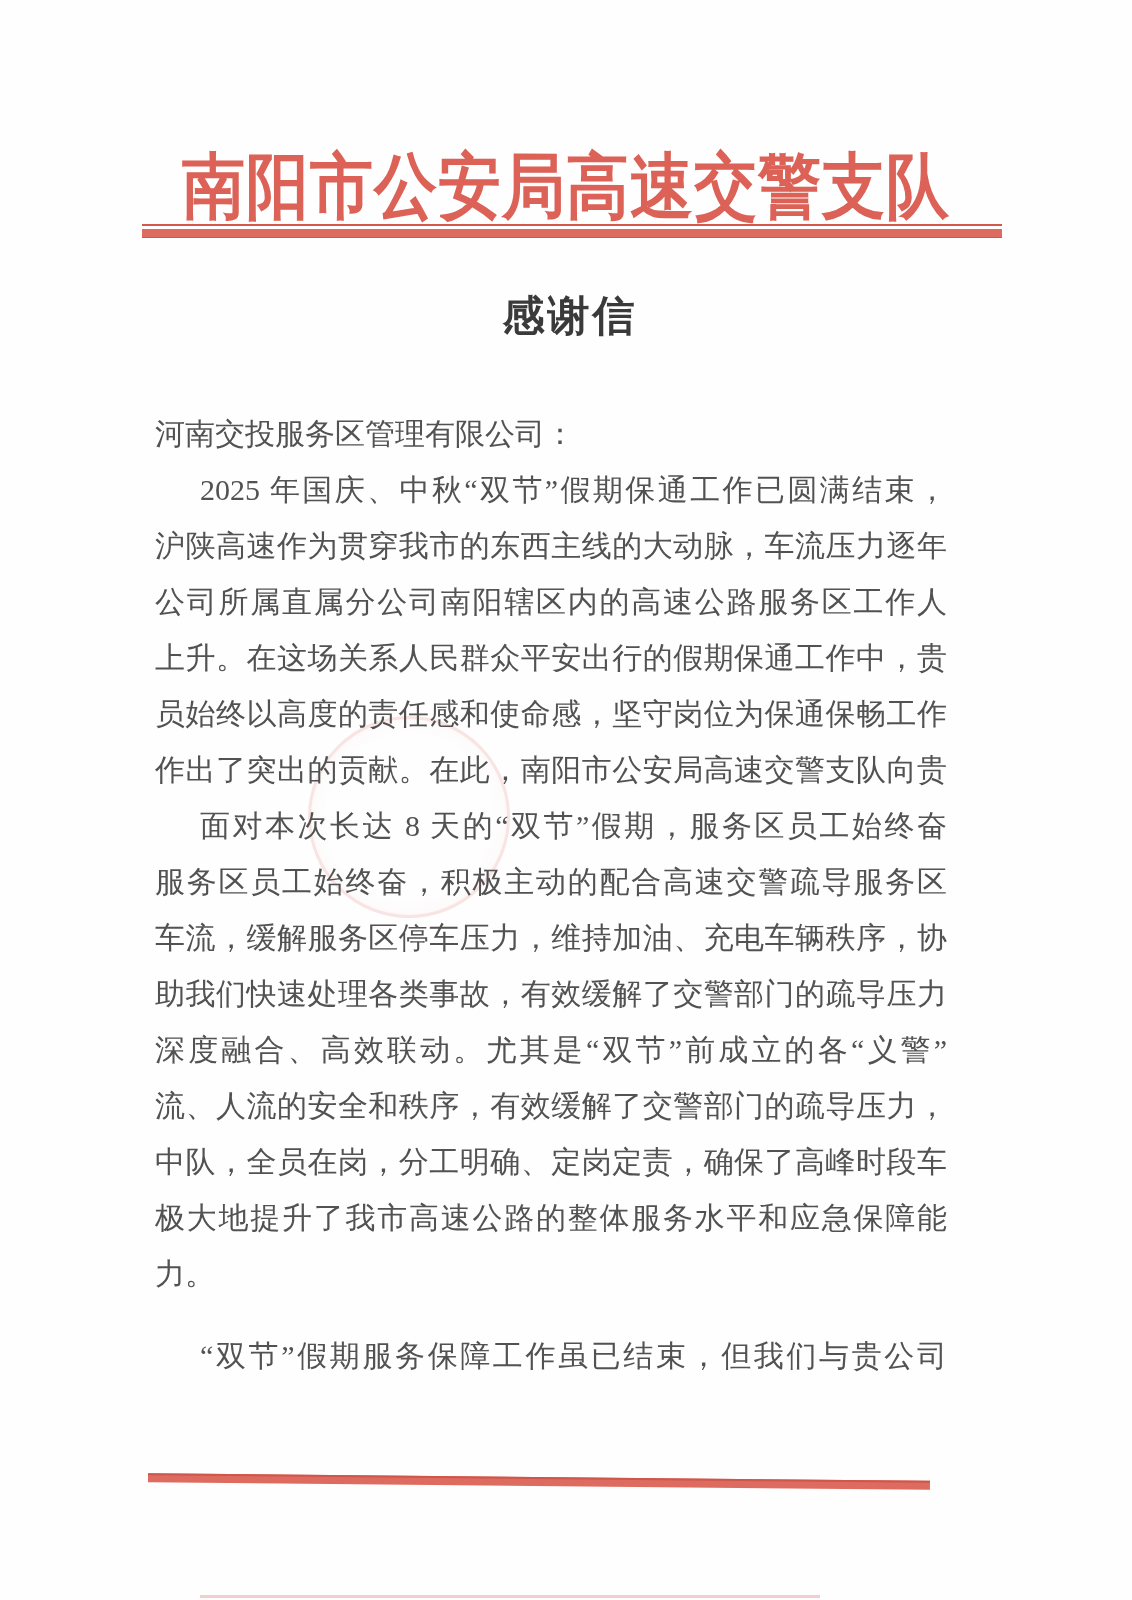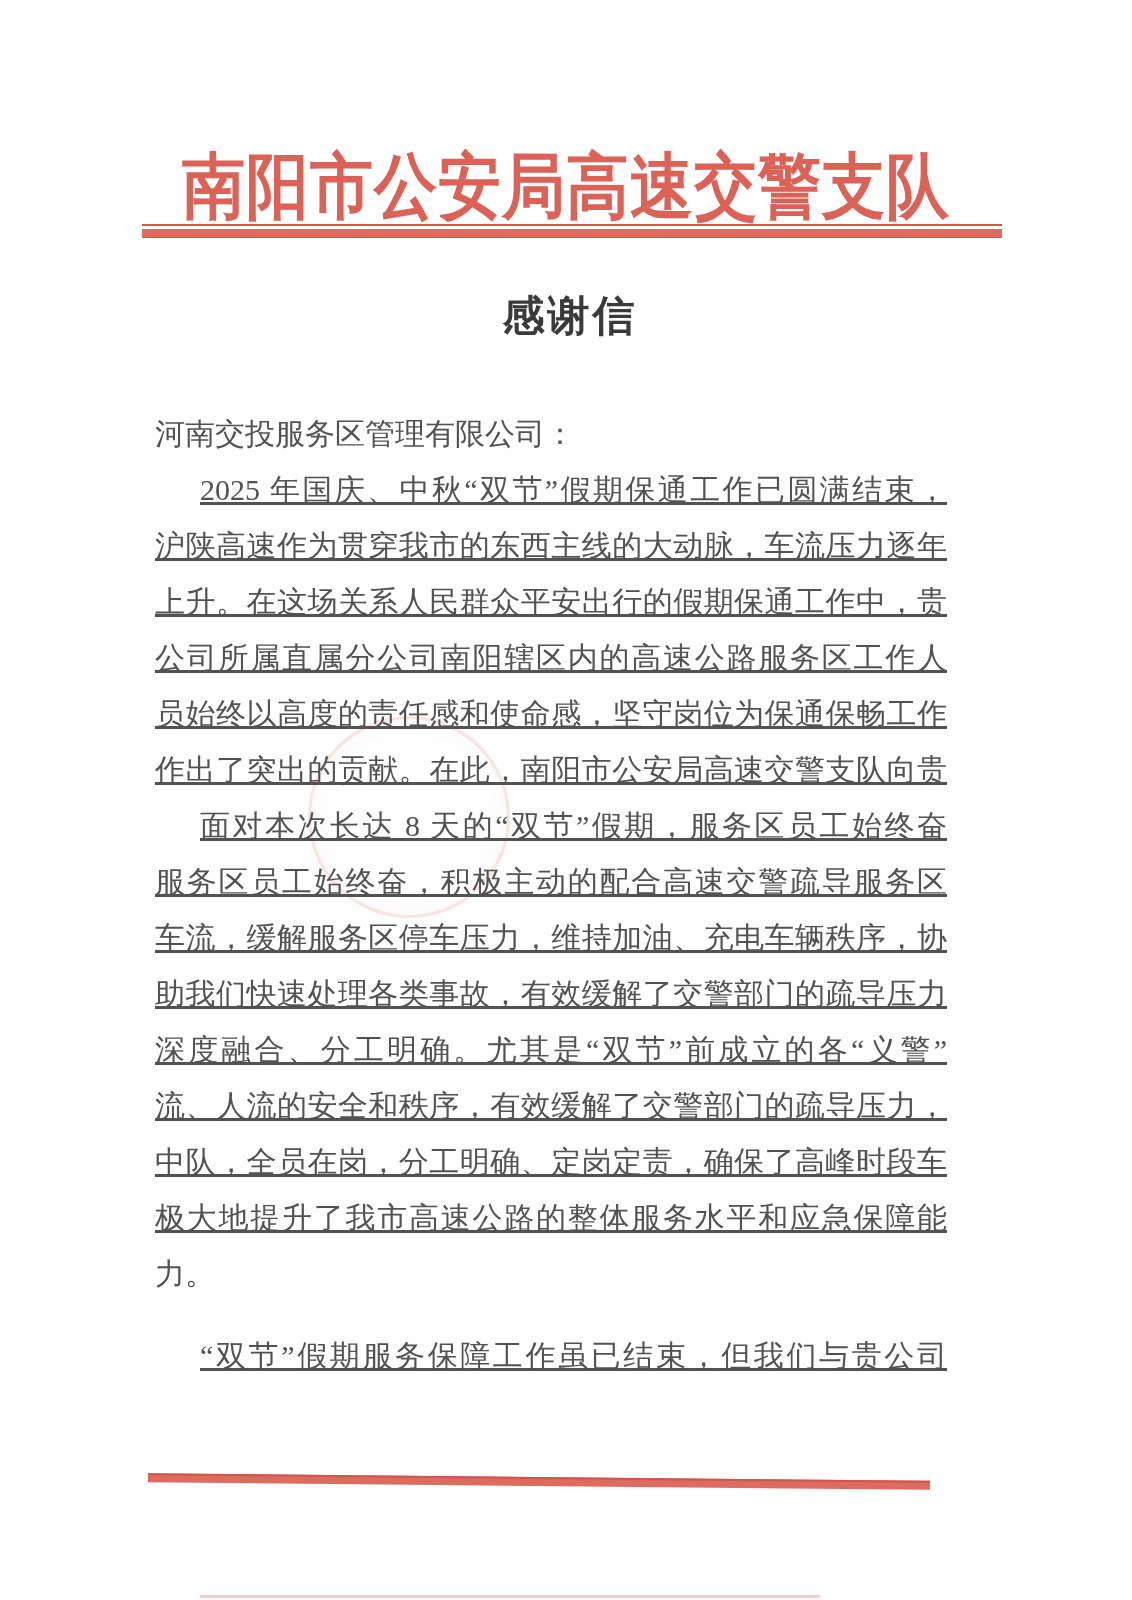--- a/index.html
+++ b/index.html
@@ -82,21 +82,20 @@
   .bline {
     margin: 0;
     height: 56px;
     line-height: 56px;
     text-align: justify;
     text-justify: inter-character;
     overflow: hidden;
   }
   .bline.j {
     text-align-last: justify;
-    text-decoration: underline;
   }
   .bline.ind {
     text-indent: 1.5em;
   }
   .bline.p3 {
     margin-top: 26px;
   }
   
   .footer-rule {
     position: absolute;
@@ -130,29 +129,29 @@
   </div>
 
   <h1 class="doc-title">感谢信</h1>
 
   <div class="seal"></div>
 
   <div class="body-text">
     <p class="bline">河南交投服务区管理有限公司：</p>
     <p class="bline j ind">2025 年国庆、中秋“双节”假期保通工作已圆满结束，</p>
     <p class="bline j">沪陕高速作为贯穿我市的东西主线的大动脉，车流压力逐年</p>
+    <p class="bline j">公司所属直属分公司南阳辖区内的高速公路服务区工作人</p>
     <p class="bline j">上升。在这场关系人民群众平安出行的假期保通工作中，贵</p>
-    <p class="bline j">公司所属直属分公司南阳辖区内的高速公路服务区工作人</p>
     <p class="bline j">员始终以高度的责任感和使命感，坚守岗位为保通保畅工作</p>
     <p class="bline j">作出了突出的贡献。在此，南阳市公安局高速交警支队向贵</p>
     <p class="bline j ind">面对本次长达 8 天的“双节”假期，服务区员工始终奋</p>
     <p class="bline j">服务区员工始终奋，积极主动的配合高速交警疏导服务区</p>
     <p class="bline j">车流，缓解服务区停车压力，维持加油、充电车辆秩序，协</p>
     <p class="bline j">助我们快速处理各类事故，有效缓解了交警部门的疏导压力</p>
-    <p class="bline j">深度融合、分工明确。尤其是“双节”前成立的各“义警”</p>
+    <p class="bline j">深度融合、高效联动。尤其是“双节”前成立的各“义警”</p>
     <p class="bline j">流、人流的安全和秩序，有效缓解了交警部门的疏导压力，</p>
     <p class="bline j">中队，全员在岗，分工明确、定岗定责，确保了高峰时段车</p>
     <p class="bline j">极大地提升了我市高速公路的整体服务水平和应急保障能</p>
     <p class="bline">力。</p>
     <p class="bline j ind p3">“双节”假期服务保障工作虽已结束，但我们与贵公司</p>
   </div>
 
   <div class="footer-rule"></div>
   <div class="page-edge-line"></div>
 

